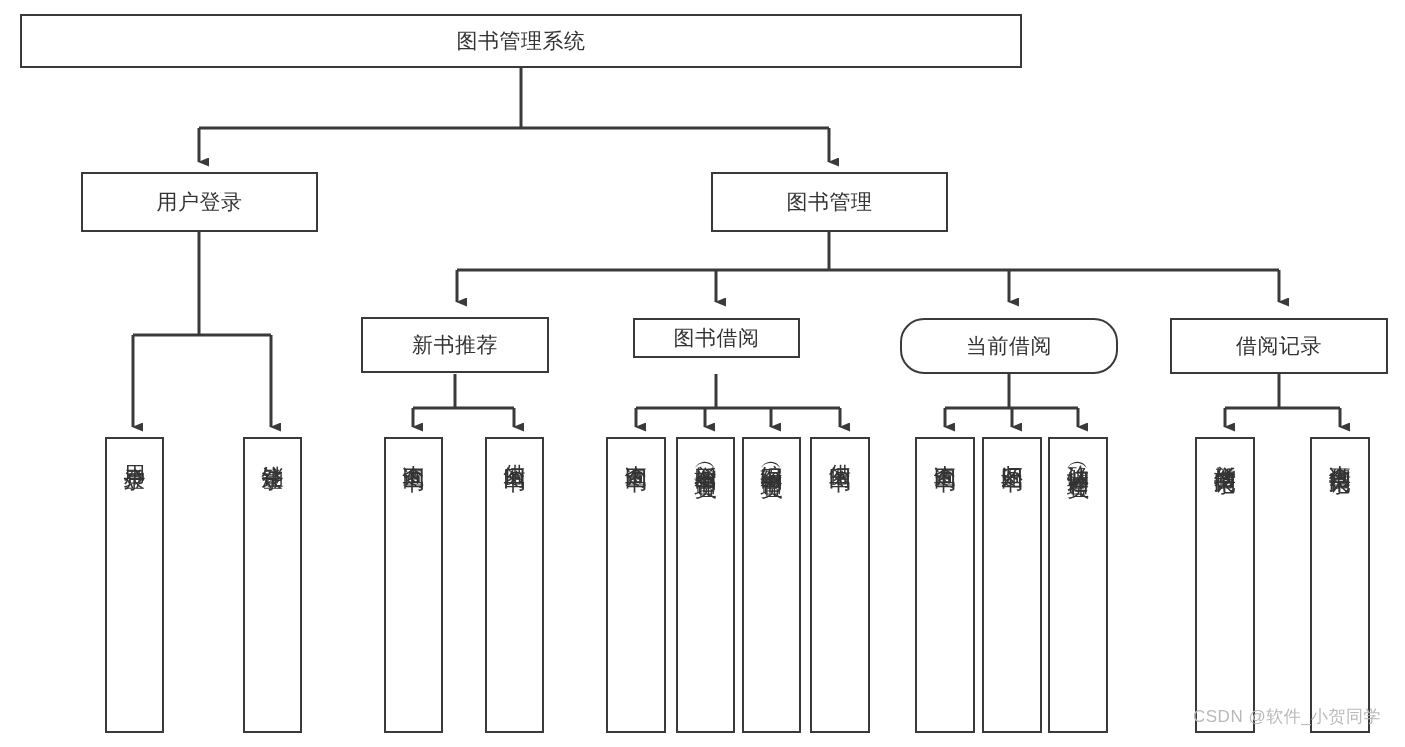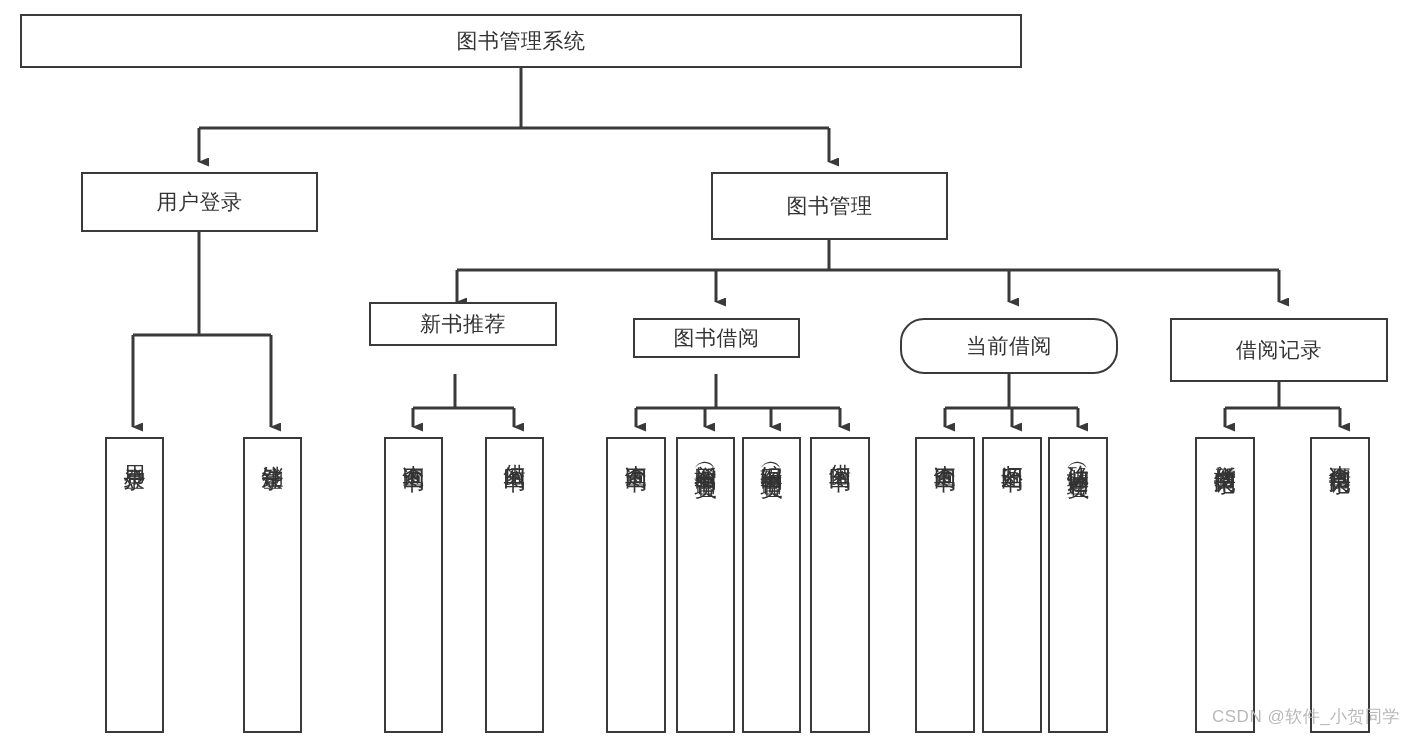--- a/index.html
+++ b/index.html
@@ -120,34 +120,34 @@
     </g>
   </svg>
 
   <div class="node-box node-h" style="left:20px; top:14px; width:1002px; height:54px;">
     <span class="node-label">图书管理系统</span>
   </div>
 
   <div class="node-box node-h" style="left:81px; top:172px; width:237px; height:60px;">
     <span class="node-label">用户登录</span>
   </div>
-  <div class="node-box node-h" style="left:711px; top:172px; width:237px; height:68px;">
+  <div class="node-box node-h" style="left:711px; top:172px; width:237px; height:60px;">
     <span class="node-label">图书管理</span>
   </div>
 
-  <div class="node-box node-h" style="left:361px; top:302px; width:188px; height:44px;margin-left:8px;">
+  <div class="node-box node-h" style="left:361px; top:317px; width:188px; height:56px;">
     <span class="node-label">新书推荐</span>
   </div>
   <div class="node-box node-h" style="left:633px; top:318px; width:167px; height:40px;">
     <span class="node-label">图书借阅</span>
   </div>
   <div class="node-box node-h" style="left:900px; top:318px; width:218px; height:56px;border-radius:24px;">
     <span class="node-label">当前借阅</span>
   </div>
-  <div class="node-box node-h" style="left:1170px; top:318px; width:218px; height:64px;">
+  <div class="node-box node-h" style="left:1170px; top:318px; width:218px; height:56px;">
     <span class="node-label">借阅记录</span>
   </div>
 
   <div class="node-box node-v" style="left:105px; top:437px; width:59px; height:296px;">
     <span class="node-label">用户登录</span>
   </div>
   <div class="node-box node-v" style="left:243px; top:437px; width:59px; height:296px;">
     <span class="node-label">注销登录</span>
   </div>
 
@@ -181,15 +181,15 @@
     <span class="node-label">确认归还（管理员）</span>
   </div>
 
   <div class="node-box node-v" style="left:1195px; top:437px; width:60px; height:296px;">
     <span class="node-label">新增借阅记录</span>
   </div>
   <div class="node-box node-v" style="left:1310px; top:437px; width:60px; height:296px;">
     <span class="node-label">查询借阅记录</span>
   </div>
 
-  <div class="watermark" style="left:1193px; top:705px;margin-left:19px;">CSDN @软件_小贺同学</div>
+  <div class="watermark" style="left:1193px; top:705px;">CSDN @软件_小贺同学</div>
 
 </div>
 
 </body></html>

